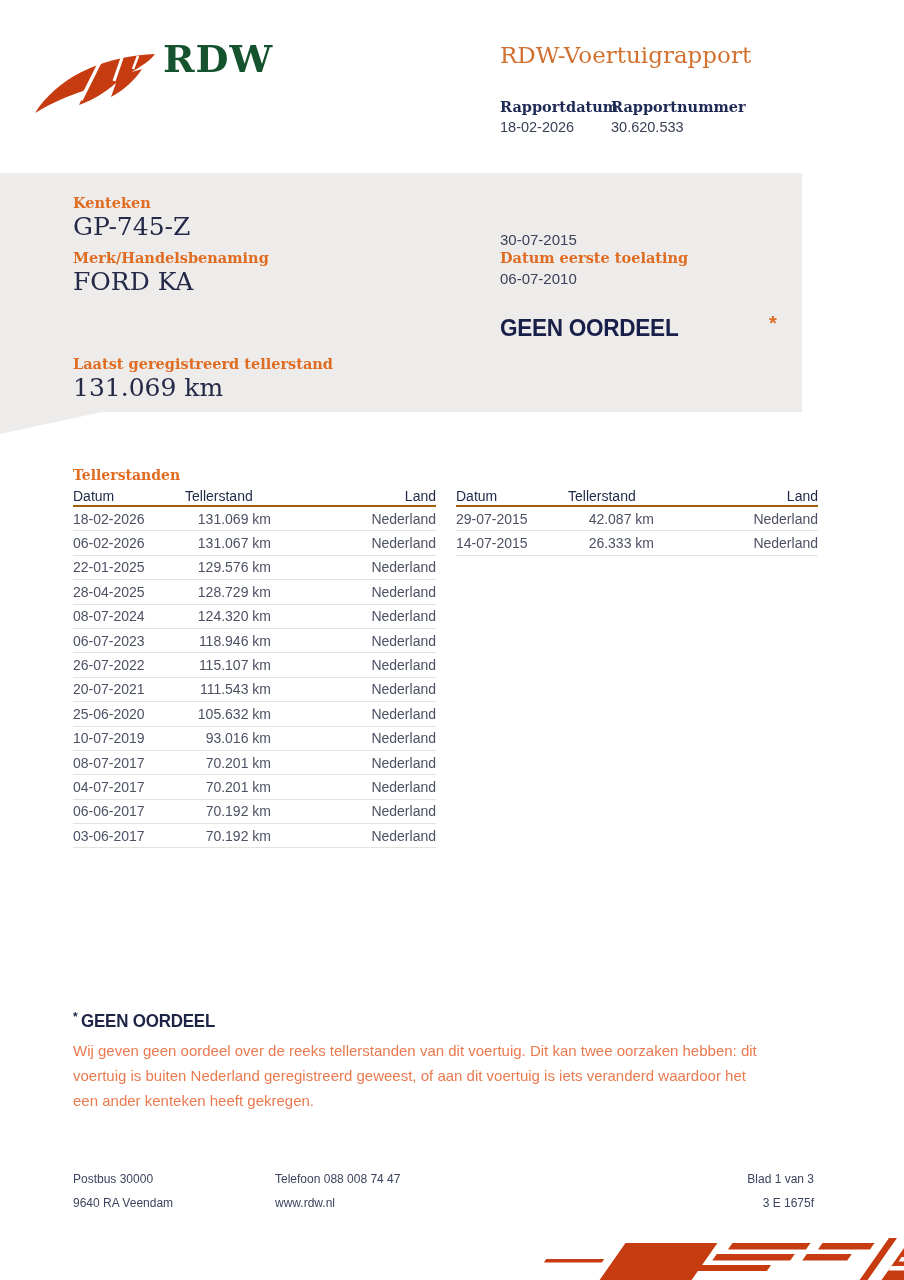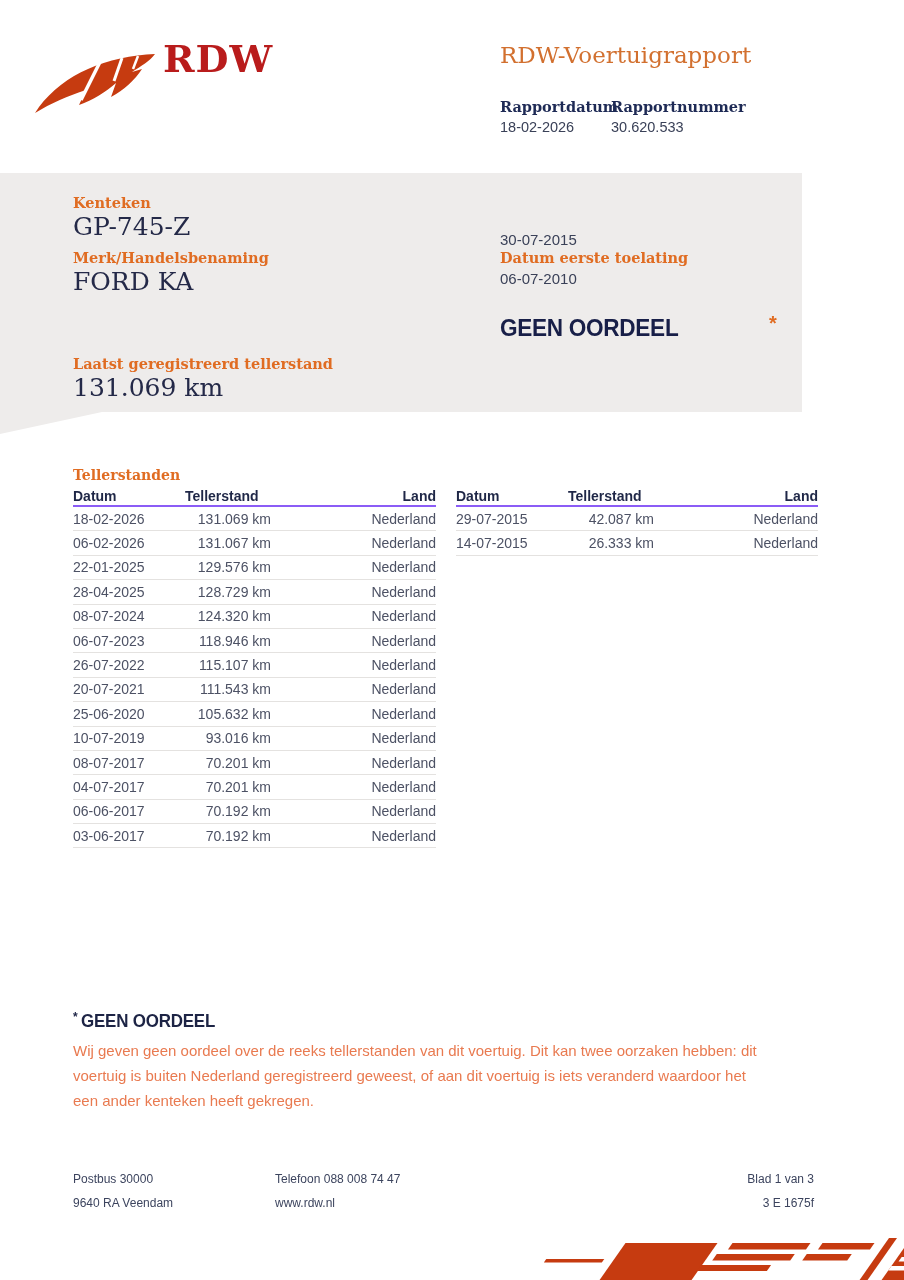--- a/index.html
+++ b/index.html
@@ -11,21 +11,21 @@
     overflow:hidden;
     font-family:"Liberation Sans", sans-serif;
   }
   .abs { position:absolute; }
 
   
   .wordmark {
     left:163px; top:36px;
     font-family:"DejaVu Serif", serif;
     font-weight:bold; font-size:38px;
-    color:#b91c1c; letter-spacing:1px;
+    color:#14532d; letter-spacing:1px;
   }
   .report-title {
     left:500px; top:42px;
     font-family:"DejaVu Serif", serif;
     font-size:23px; color:#d2702f;
   }
   .hdr-label {
     font-family:"DejaVu Serif", serif;
     font-weight:bold; font-size:14.5px; color:#1e2a55;
   }
@@ -58,22 +58,22 @@
     font-family:"DejaVu Serif", serif;
     font-weight:bold; font-size:14px; color:#e06c22;
   }
   .table { position:absolute; }
   .t-head, .t-row {
     display:grid; grid-template-columns:112px 86px 1fr;
     align-items:center;
   }
   .t-head {
     height:20px;
-    border-bottom:2px solid #8b5cf6;
-    font-weight:700; font-size:14px; color:#1f2747;
+    border-bottom:2px solid #a16207;
+    font-weight:400; font-size:14px; color:#1f2747;
   }
   .t-head span:nth-child(3) { text-align:right; }
   .t-row {
     height:24.4px;
     border-bottom:1px solid #e4e2e0;
     font-size:14px; color:#4c5164;
   }
   .t-row .c-tell { text-align:right; }
   .t-row .c-land { text-align:right; }
 

